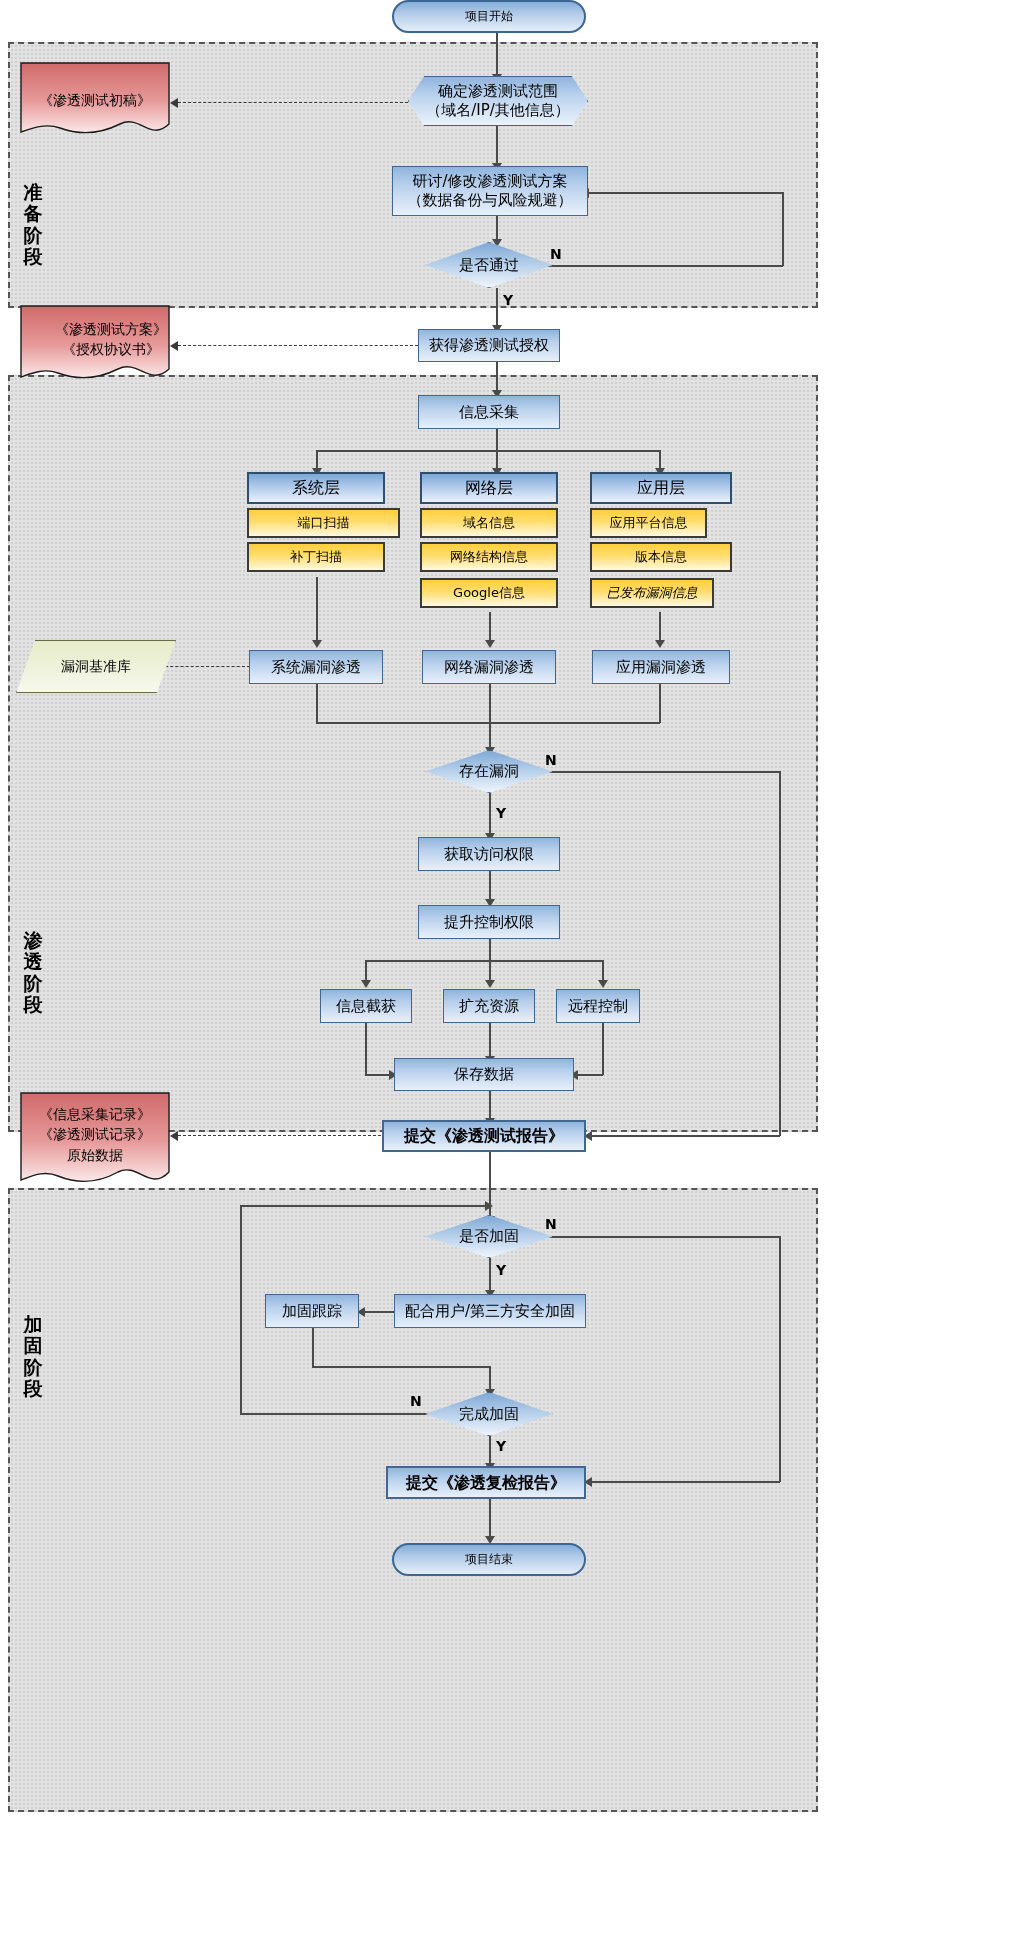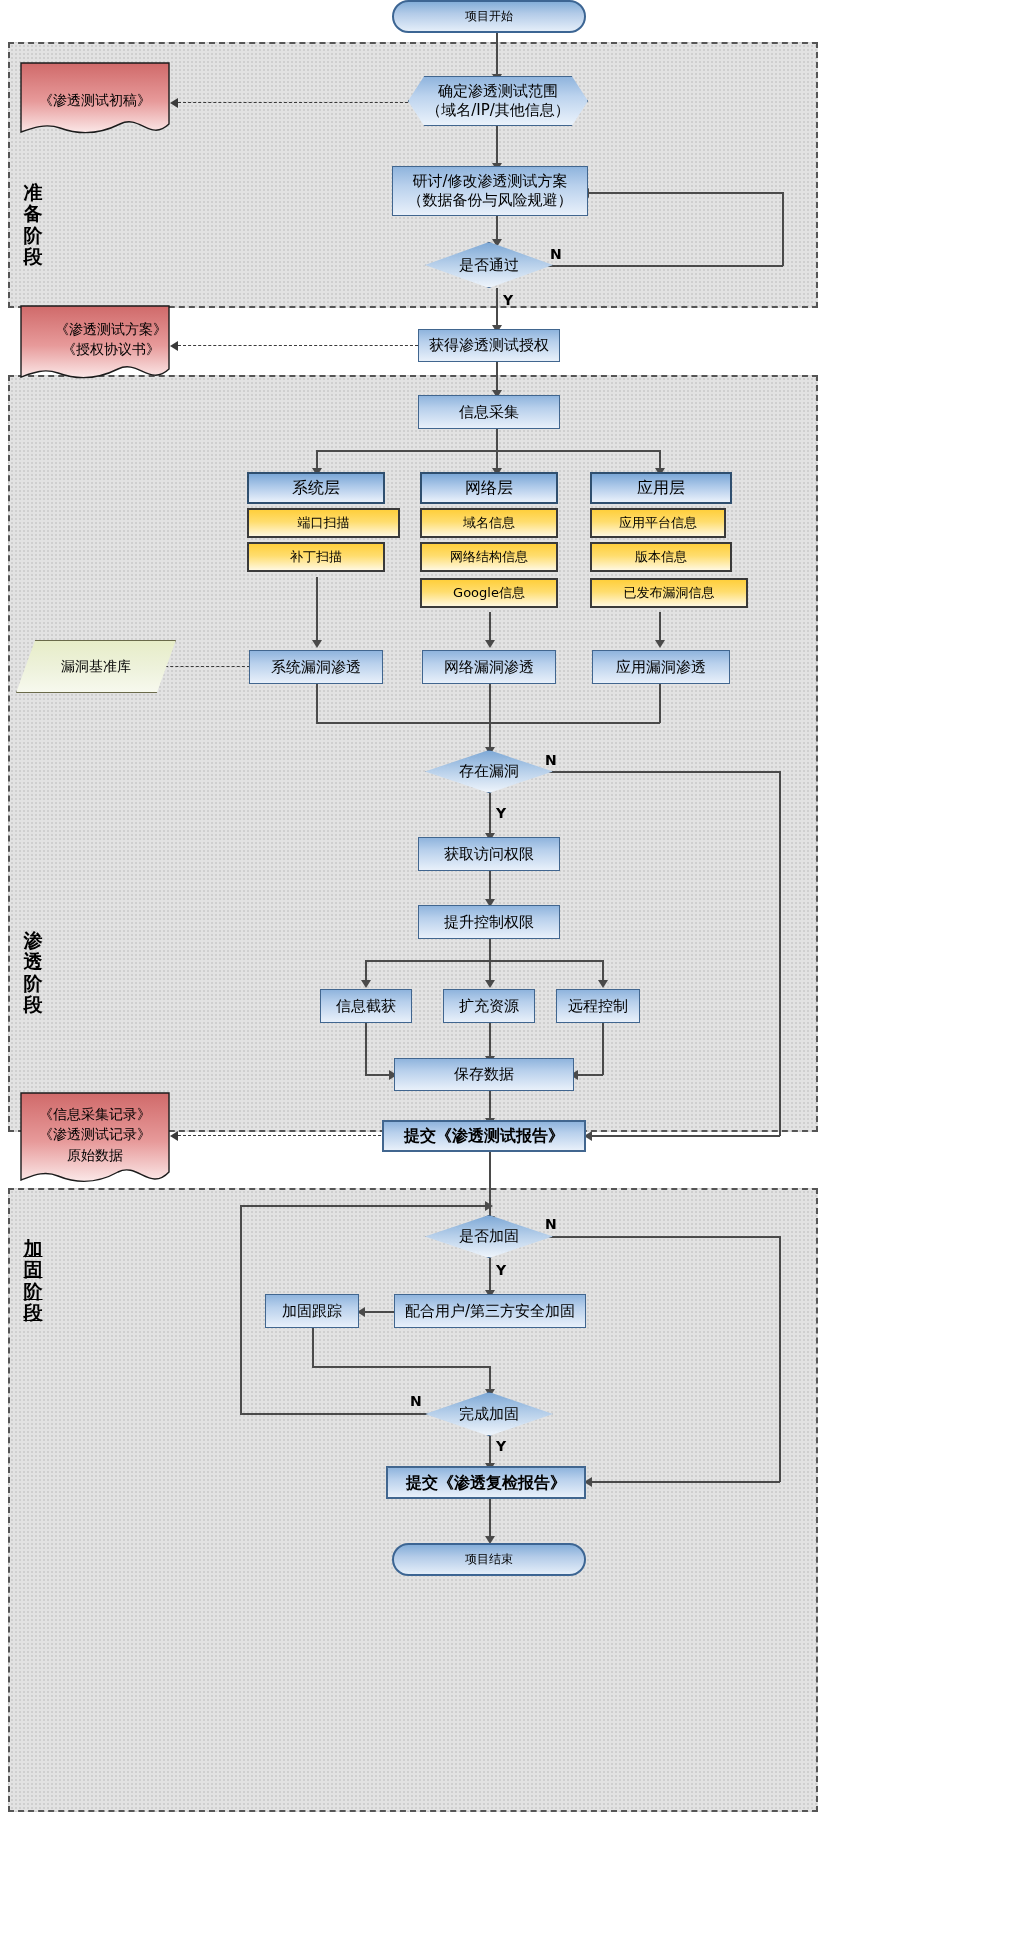--- a/index.html
+++ b/index.html
@@ -72,21 +72,21 @@
   <div class="band-label" style="left:18px;top:182px;">
     <span>准备阶段</span>
   </div>
 
   <div class="band" style="left:8px;top:375px;width:806px;height:753px;"></div>
   <div class="band-label" style="left:18px;top:930px;">
     <span>渗透阶段</span>
   </div>
 
   <div class="band" style="left:8px;top:1188px;width:806px;height:620px;"></div>
-  <div class="band-label" style="left:18px;top:1238px;text-decoration:underline;">
+  <div class="band-label" style="left:18px;top:1314px;">
     <span>加固阶段</span>
   </div>
 
   <div class="ln lnv" style="left:496px;top:32px;height:44px;"></div>
   <div class="arw arw-d" style="left:492px;top:74px;"></div>
 
   <div class="ln lnv" style="left:496px;top:126px;height:40px;"></div>
   <div class="arw arw-d" style="left:492px;top:163px;"></div>
 
   <div class="ln lnv" style="left:496px;top:216px;height:26px;"></div>
@@ -254,27 +254,27 @@
   <div class="node layeritem" style="left:420px;top:542px;width:138px;height:30px;">
     <span>网络结构信息</span>
   </div>
   <div class="node layeritem" style="left:420px;top:578px;width:138px;height:30px;">
     <span>Google信息</span>
   </div>
 
   <div class="node layerhead" style="left:590px;top:472px;width:142px;height:32px;">
     <span>应用层</span>
   </div>
-  <div class="node layeritem" style="left:590px;top:508px;width:136px;height:30px;align-items:center;">
+  <div class="node layeritem" style="left:590px;top:508px;width:117px;height:30px;align-items:center;">
     <span>应用平台信息</span>
   </div>
   <div class="node layeritem" style="left:590px;top:542px;width:142px;height:30px;">
     <span>版本信息</span>
   </div>
-  <div class="node layeritem" style="left:590px;top:578px;width:158px;height:30px;">
+  <div class="node layeritem" style="left:590px;top:578px;width:124px;height:30px;font-style:italic;">
     <span>已发布漏洞信息</span>
   </div>
 
   <div class="node proc" style="left:249px;top:650px;width:134px;height:34px;">
     <span>系统漏洞渗透</span>
   </div>
   <div class="node proc" style="left:422px;top:650px;width:134px;height:34px;">
     <span>网络漏洞渗透</span>
   </div>
   <div class="node proc" style="left:592px;top:650px;width:138px;height:34px;">

